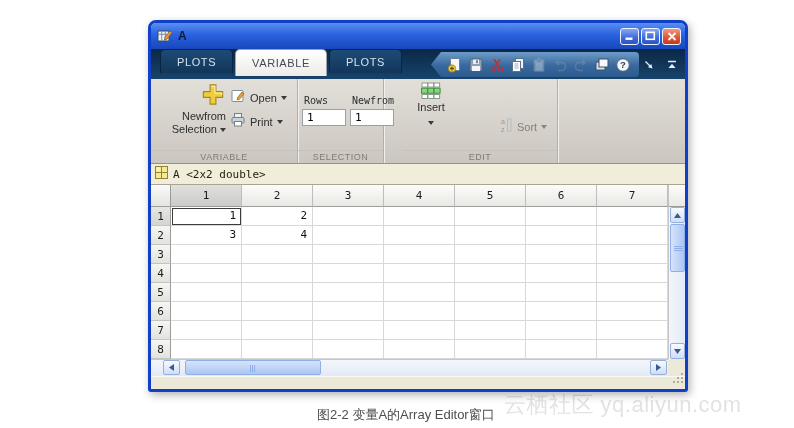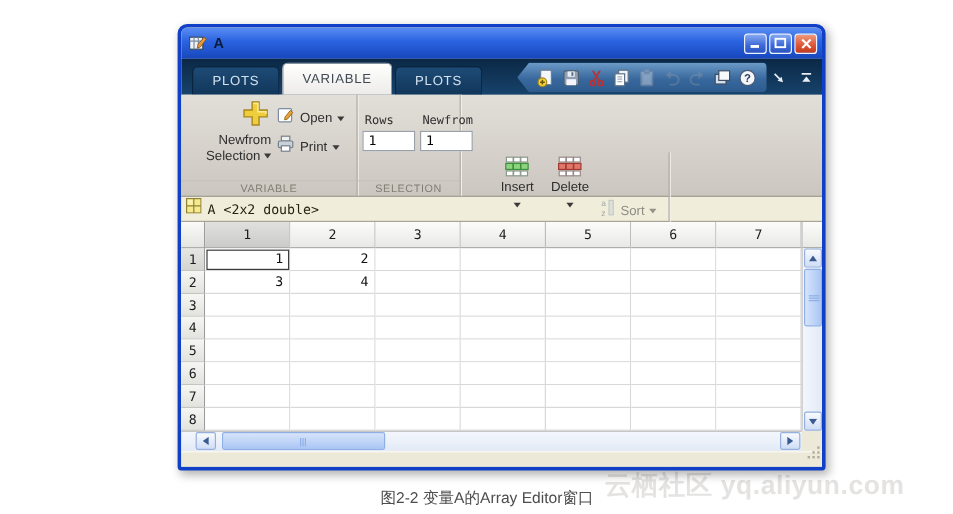--- a/index.html
+++ b/index.html
@@ -1,40 +1,40 @@
 <!DOCTYPE html>
 <html><head>
 <meta charset="utf-8">
 <style>
   * { margin:0; padding:0; box-sizing:border-box; }
   body { background:#fff; }
   .screen { position:relative; width:794px; height:428px; background:#fff; overflow:hidden;
             font-family:"Liberation Sans", sans-serif; }
 
-  .watermark { position:absolute; left:504px; top:390px; z-index:1; font-size:22px; font-weight:bold;
+  .watermark { position:absolute; left:504px; top:390px; z-index:1; font-size:22px; font-weight:normal;
                color:#e4e3e1; letter-spacing:.5px; white-space:nowrap; }
   .caption { position:absolute; left:317px; top:406px; z-index:1; font-size:13px; color:#4d4d4d; }
 
   
   .window { position:absolute; left:148px; top:20px; width:540px; height:372px; z-index:2;
             border:3px solid #1140c8; border-radius:8px 8px 3px 3px; overflow:hidden;
             background:#ece9d8; box-shadow:2px 3px 8px rgba(0,0,0,.3); }
 
   .titlebar { height:26px; background:linear-gradient(180deg,#5a8df2 0%,#2a62e0 45%,#1747bc 100%);
               display:flex; align-items:center; padding:0 4px 0 6px; }
   .title-icon { width:16px; height:16px; margin-right:5px; display:flex; }
   .title-text { font-size:12px; font-weight:bold; color:#0a1c38; flex:1; }
   .win-btn { width:19px; height:17px; margin-left:2px; border:1px solid #eef2ff; border-radius:3px;
              display:flex; align-items:center; justify-content:center; }
   .btn-blue { background:linear-gradient(180deg,#86a8f0,#3c68d8 60%,#2c54c0); }
   .btn-red  { background:linear-gradient(180deg,#f0997c,#dd5436 60%,#c23a1c); }
 
   
   .tabstrip { position:relative; height:30px; background:linear-gradient(180deg,#0b2846,#17436b);
-              display:flex; align-items:flex-end; }
+              display:flex; align-items:flex-start; }
   .tab { height:24px; line-height:24px; padding:0 16px; margin-right:2px; font-size:11px;
          letter-spacing:.6px; color:#d3e1ee; text-align:center;
          background:linear-gradient(180deg,#1d4b76,#12365a); border:1px solid #0a2440; border-bottom:none;
          border-radius:5px 5px 0 0; }
   .tab:first-child { margin-left:9px; }
   .tab.active { height:27px; line-height:27px; background:linear-gradient(180deg,#ffffff,#ecebe8);
                 color:#414a53; border-color:#9aa4ac; }
   .qtoolbar { position:absolute; right:46px; top:3px; height:25px; width:208px; padding-left:13px;
               display:flex; align-items:center;
               background:linear-gradient(180deg,#6d9cc9,#38689d 55%,#2d5b8e);
@@ -279,21 +279,21 @@
       </div>
 
       <div class="rgroup" style="left:147px;width:86px;">
         <div class="fld-label mono" style="left:6px;top:16px;">Rows</div>
         <input class="fld" style="left: 4px; top: 30px;" value="1">
         <div class="fld-label mono" style="left:54px;top:16px;">Newfrom</div>
         <input class="fld" style="left: 52px; top: 30px;" value="1">
         <div class="glabel">SELECTION</div>
       </div>
 
-      <div class="rgroup" style="left:252px;width:155px;margin-top:48px;">
+      <div class="rgroup" style="left:252px;width:155px;">
         <div class="big-btn" style="left:6px;">
           <span>
             <svg width="22" height="18" viewBox="0 0 22 18">
                 <g stroke="#8a9a8a" fill="#fff">
                   <rect x="2" y="1" width="5.6" height="4"></rect>
                   <rect x="8" y="1" width="5.6" height="4"></rect>
                   <rect x="14" y="1" width="5.6" height="4"></rect>
                   <rect x="2" y="12.5" width="5.6" height="4"></rect>
                   <rect x="8" y="12.5" width="5.6" height="4"></rect>
                   <rect x="14" y="12.5" width="5.6" height="4"></rect>
@@ -301,41 +301,20 @@
                 <g stroke="#3f8f3f" fill="#8cd47e">
                   <rect x="1.5" y="6.2" width="6" height="5"></rect>
                   <rect x="7.8" y="6.2" width="6" height="5"></rect>
                   <rect x="14.1" y="6.2" width="6" height="5"></rect>
                 </g>
               </svg>
           </span>
           <div class="rbtn-label">Insert</div>
           <span class="caret"></span>
         </div>
-        <div class="big-btn" style="left:50px;">
-          <span>
-            <svg width="22" height="18" viewBox="0 0 22 18">
-                <g stroke="#9a8a8a" fill="#fff">
-                  <rect x="2" y="1" width="5.6" height="4"></rect>
-                  <rect x="8" y="1" width="5.6" height="4"></rect>
-                  <rect x="14" y="1" width="5.6" height="4"></rect>
-                  <rect x="2" y="12.5" width="5.6" height="4"></rect>
-                  <rect x="8" y="12.5" width="5.6" height="4"></rect>
-                  <rect x="14" y="12.5" width="5.6" height="4"></rect>
-                </g>
-                <g stroke="#a03a30" fill="#e2766a">
-                  <rect x="1.5" y="6.2" width="6" height="5"></rect>
-                  <rect x="7.8" y="6.2" width="6" height="5"></rect>
-                  <rect x="14.1" y="6.2" width="6" height="5"></rect>
-                </g>
-              </svg>
-          </span>
-          <div class="rbtn-label">Delete</div>
-          <span class="caret"></span>
-        </div>
         <div class="row-btn dim" style="left:96px;top:38px;">
           <span>
             <svg width="14" height="16" viewBox="0 0 14 16">
                 <text x="2" y="7" font-size="7" fill="#57626e">a</text>
                 <text x="2" y="15" font-size="7" fill="#57626e">z</text>
                 <rect x="8.5" y="2" width="3.5" height="12" fill="#cfd5db" stroke="#9aa4ae"></rect>
               </svg>
           </span>
           <span class="rbtn-label">Sort</span>
           <span class="caret"></span>

